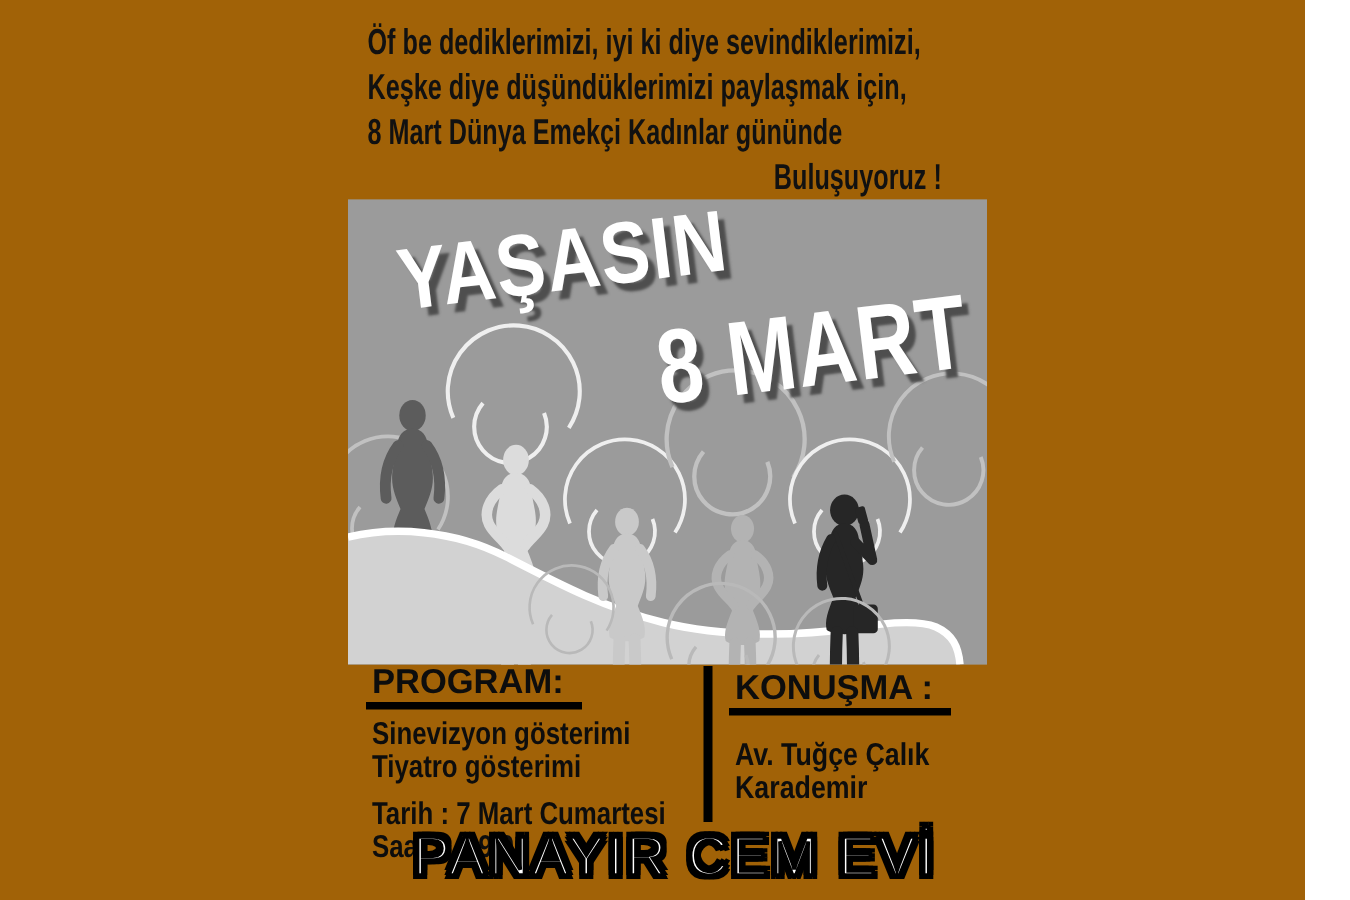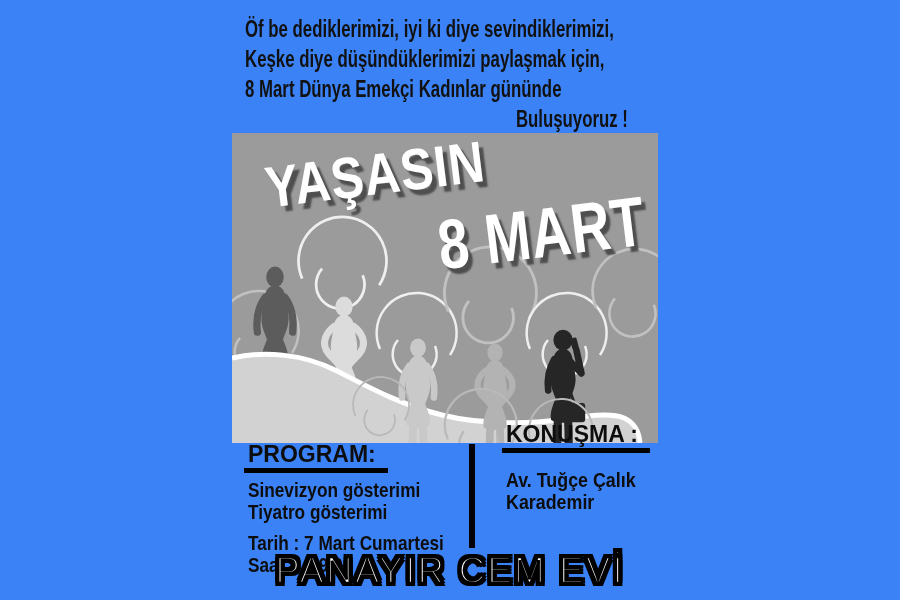--- a/index.html
+++ b/index.html
@@ -1,21 +1,21 @@
 <!DOCTYPE html>
 <html><head>
 <meta charset="utf-8">
 <style>
   html, body { margin:0; padding:0; }
   body {
     width:900px; height:600px; overflow:hidden;
     background:#ffffff;
     font-family:"Liberation Sans","DejaVu Sans",sans-serif;
   }
-  .page { position:relative; width:900px; height:600px; background:#3b82f6; }
+  .page { position:relative; width:832px; height:600px; background:#a16207;padding-left:38px; }
 
   
   .intro { position:absolute; left:245px; top:14px; }
   .il {
     width:571px; font-weight:bold; font-size:24px; line-height:30px;
     color:#111; transform:scaleX(0.70); transform-origin:0 0;
     white-space:nowrap;
   }
   .il-last { text-align:right; padding-right:24px; box-sizing:border-box; white-space:normal; }
 
@@ -31,21 +31,21 @@
     line-height:1; letter-spacing:1px;
     text-shadow:5px 6px 2px #4e4e4e;
     transform-origin:0 0;
   }
   .slogan1 { left:30px; top:26px;  font-size:58px; transform:rotate(-7deg) scaleX(0.85); }
   .slogan2 { left:202px; top:78px; font-size:70px; transform:rotate(-7deg) scaleX(0.78); }
 
   
   .sec { position:absolute; color:#0d0d0d; }
   .program { left:248px; top:442px; }
-  .talk    { left:490px; top:422px;margin-left:16px; }
+  .talk    { left:490px; top:446px; }
   .sec-heading {
     display:inline-block; font-weight:bold; font-size:23px; line-height:25px;
     border-bottom:5px solid #000; padding:0 12px 1px 4px; margin-left:-4px;
     white-space:pre;
   }
   .sec-item {
     font-weight:bold; font-size:21px; line-height:22px; white-space:pre;
     transform:scaleX(0.82); transform-origin:0 0;
   }
   .sp { transform:scaleX(0.85); }

